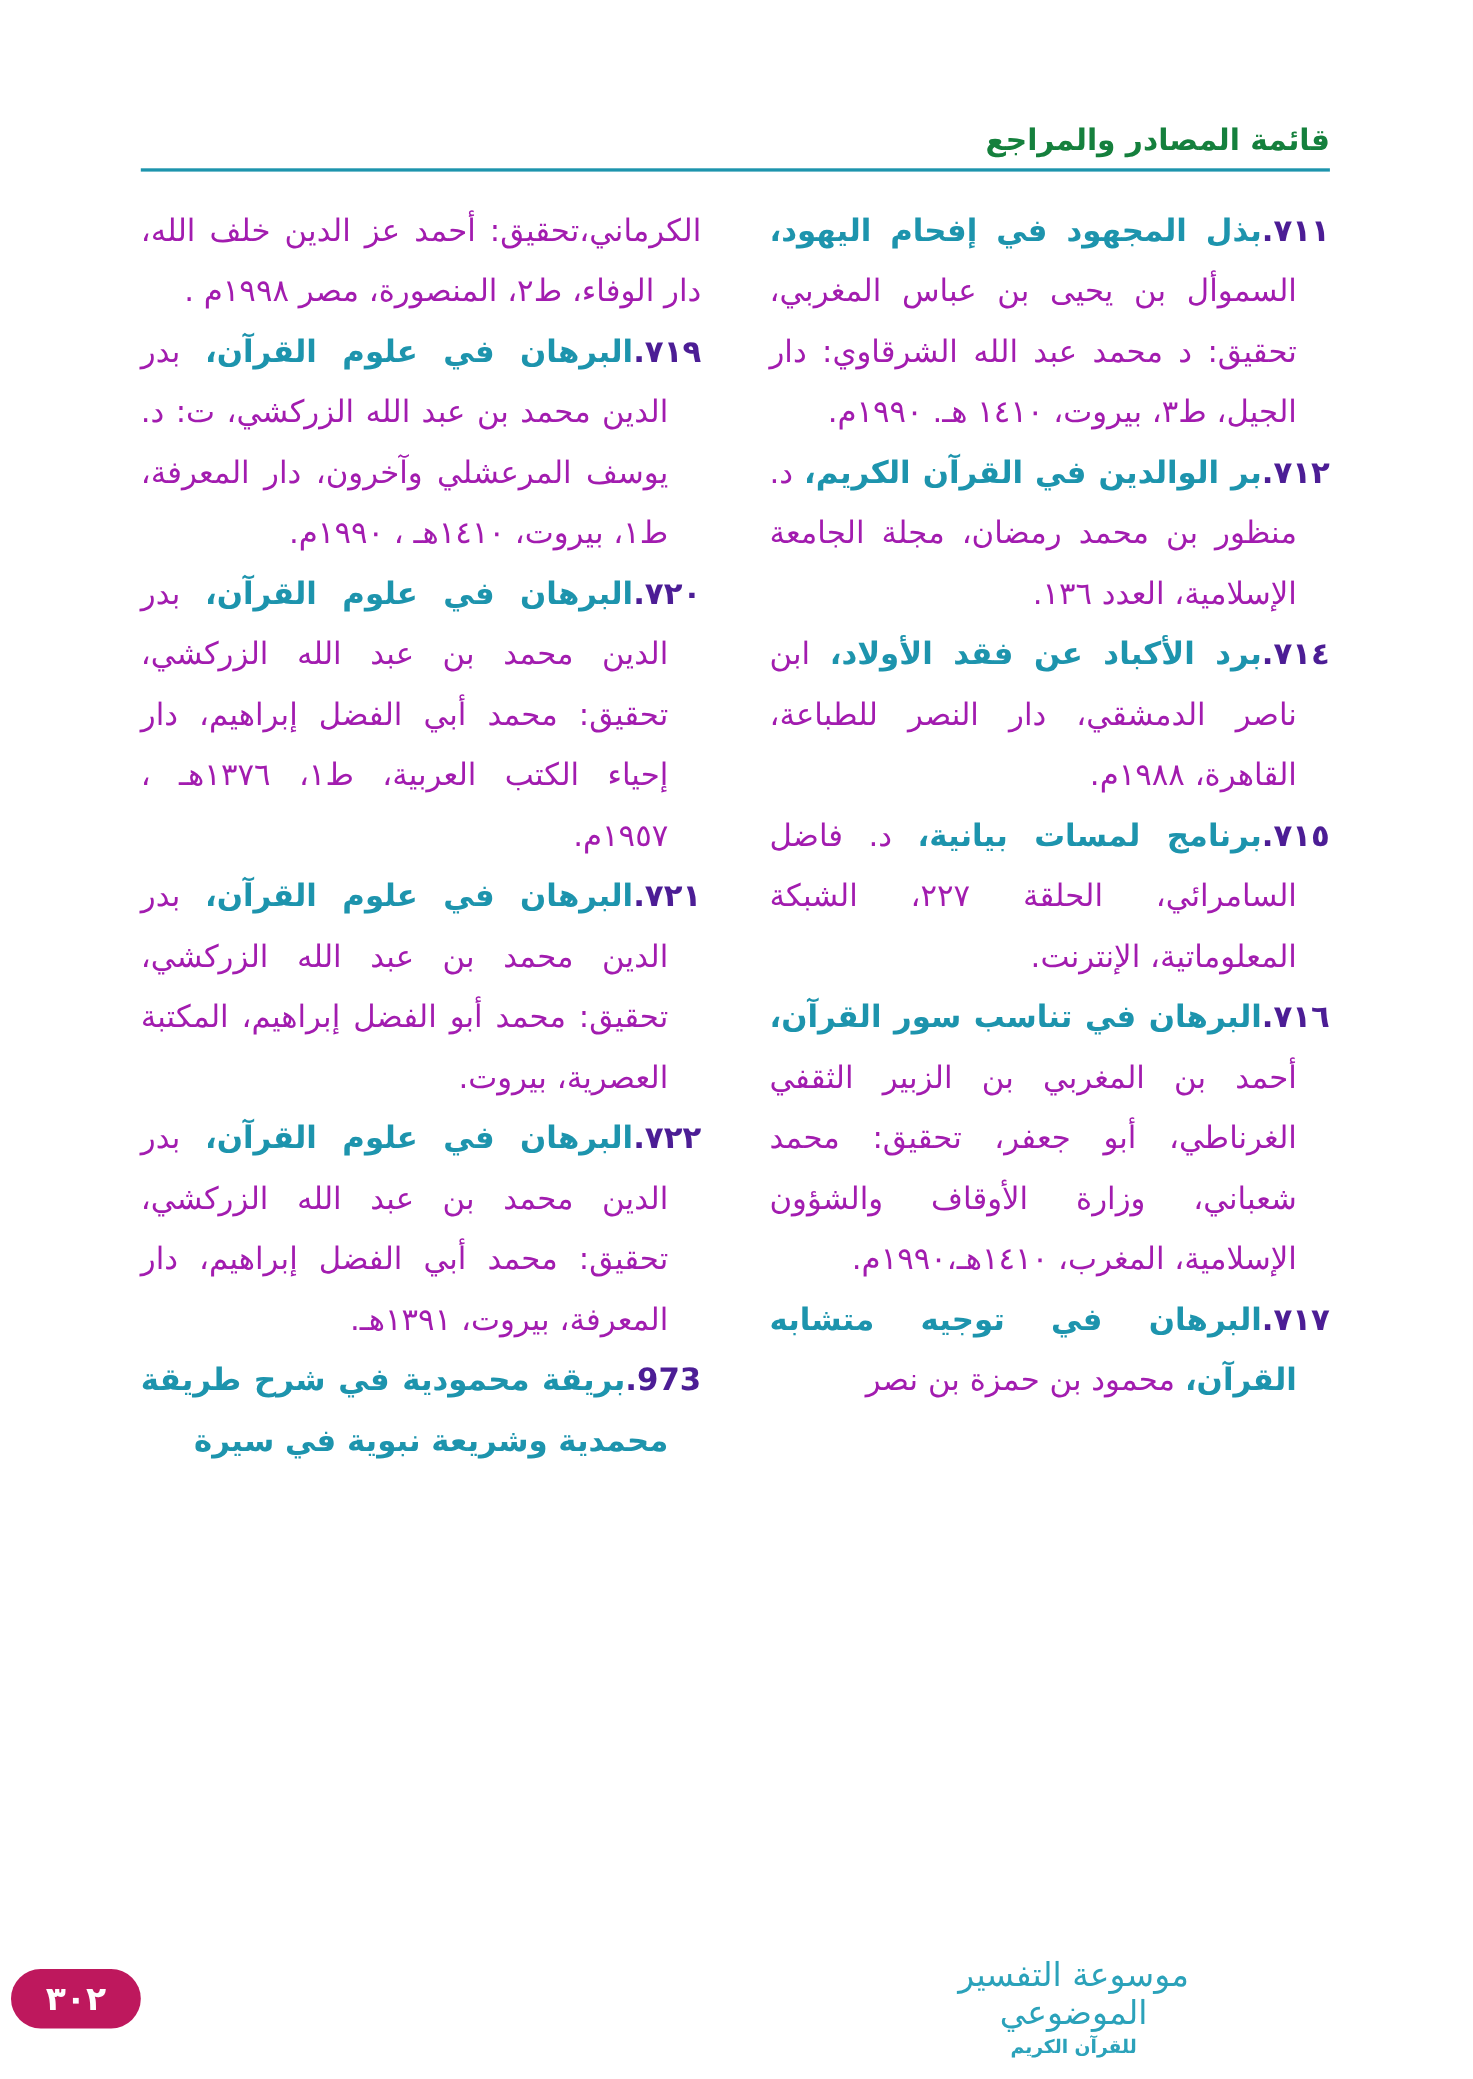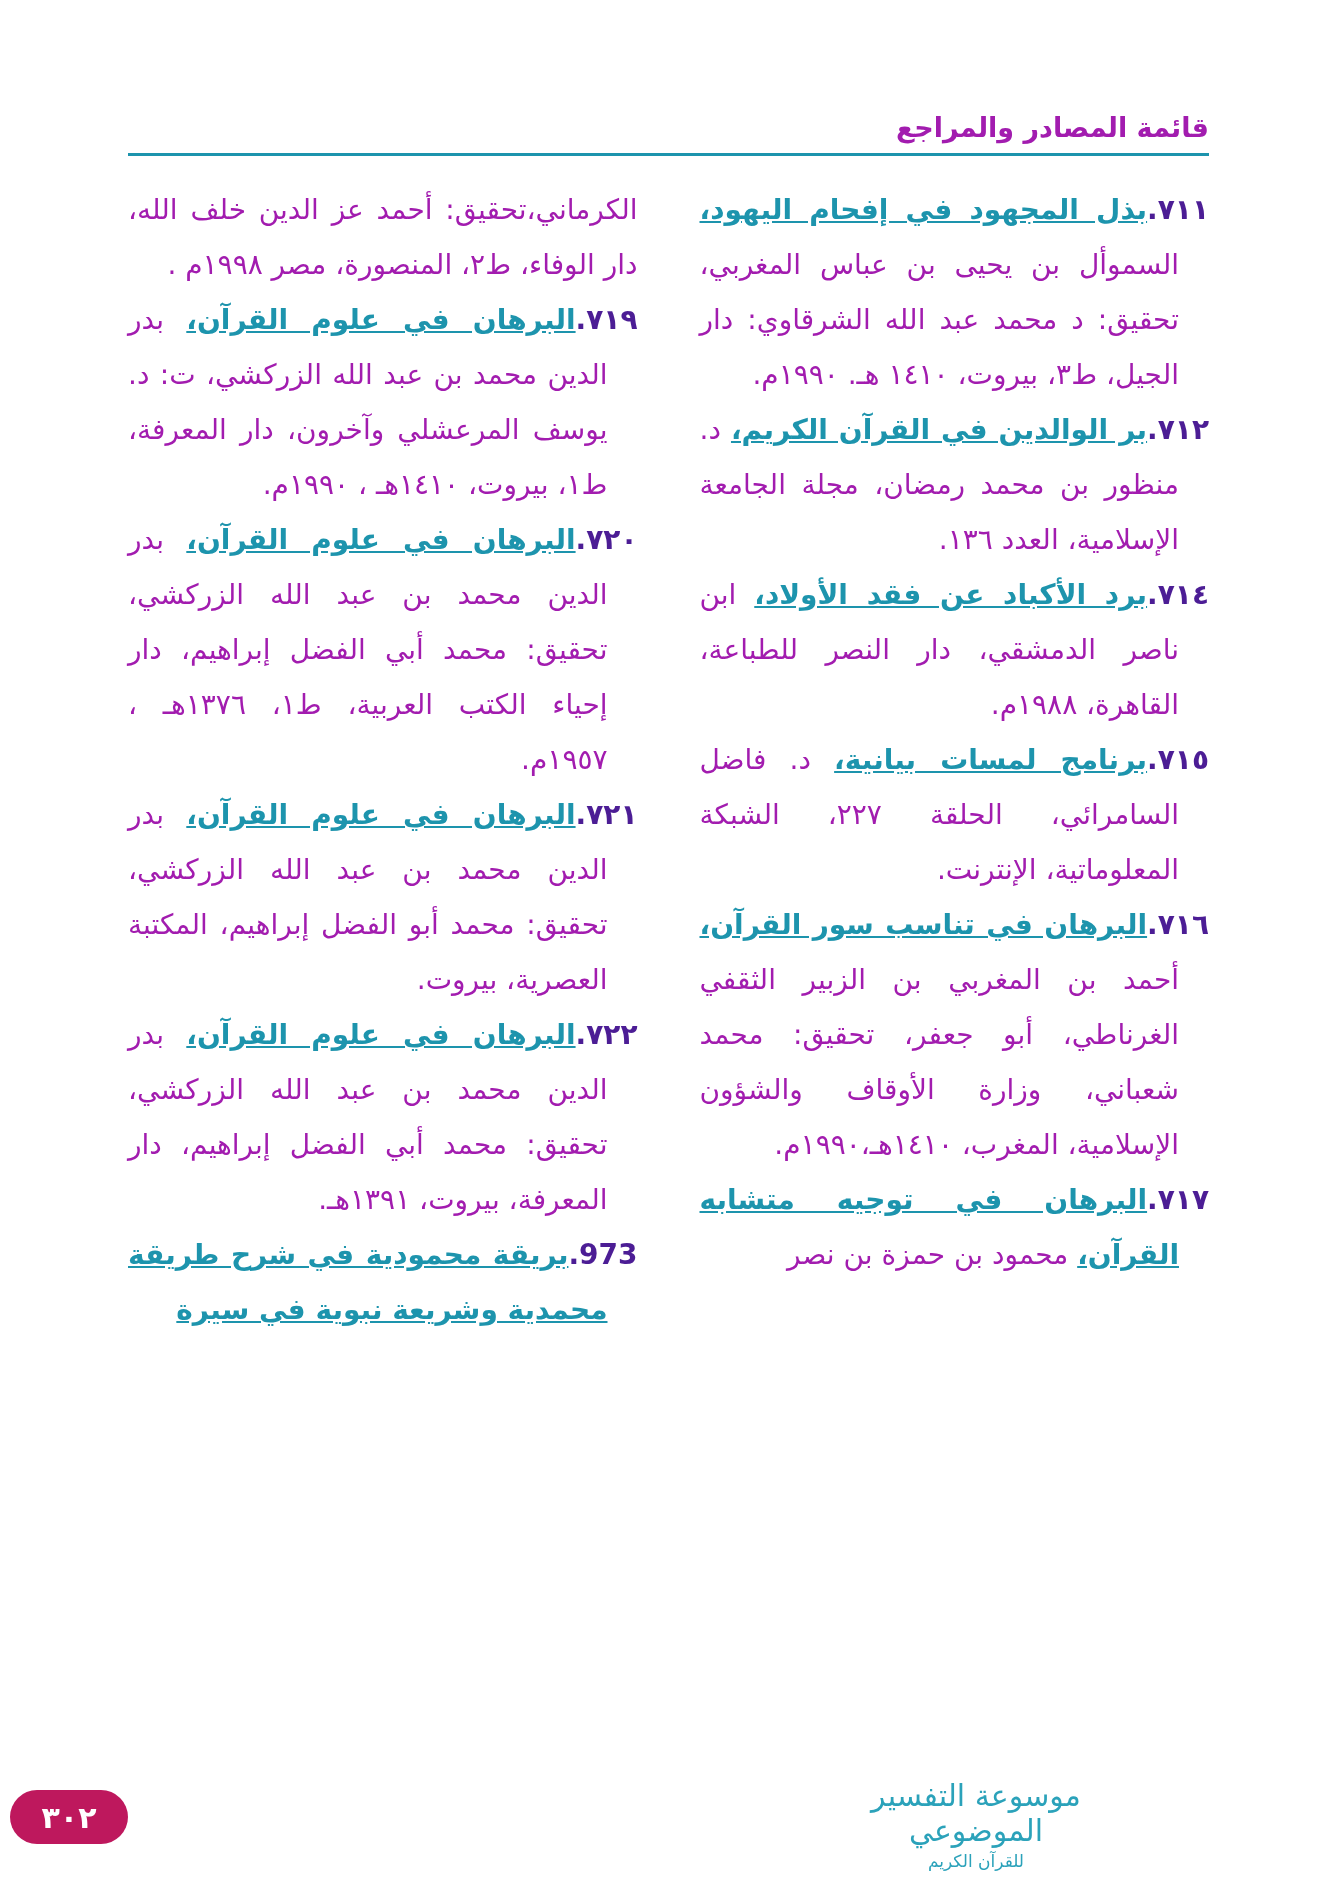--- a/index.html
+++ b/index.html
@@ -21,21 +21,21 @@
   .header {
     position: absolute;
     top: 112px;
     right: 130px;
     left: 128px;
     padding-bottom: 10px;
     border-bottom: 3px solid #1d94ad;
     text-align: right;
   }
   .header-title {
-    color: #a21caf;
+    color: #15803d;
     font-size: 27px;
     font-weight: bold;
     letter-spacing: 0.5px;
   }
   
   .columns {
     position: absolute;
     top: 182px;
     right: 130px;
     left: 128px;
@@ -61,21 +61,20 @@
     padding-right: 0;
     text-indent: 0;
   }
   .entry .num {
     color: #4c1d95;
     font-weight: bold;
   }
   .entry .title {
     color: #1d94ad;
     font-weight: bold;
-    text-decoration: underline;
   }
   .entry .body {
     color: #a21caf;
   }
   
   .emblem {
     position: absolute;
     bottom: 18px;
     right: 238px;
     width: 250px;
@@ -83,21 +82,21 @@
     color: #2ba2ba;
     line-height: 1.15;
   }
   .emblem-line1 {
     font-size: 30px;
     font-weight: normal;
     letter-spacing: 1px;
   }
   .emblem-line2 {
     font-size: 17px;
-    font-weight: normal;
+    font-weight: bold;
     margin-top: 4px;
   }
   .page-badge {
     position: absolute;
     bottom: 46px;
     left: 10px;
     width: 118px;
     height: 54px;
     background: #be185d;
     border-radius: 27px;

